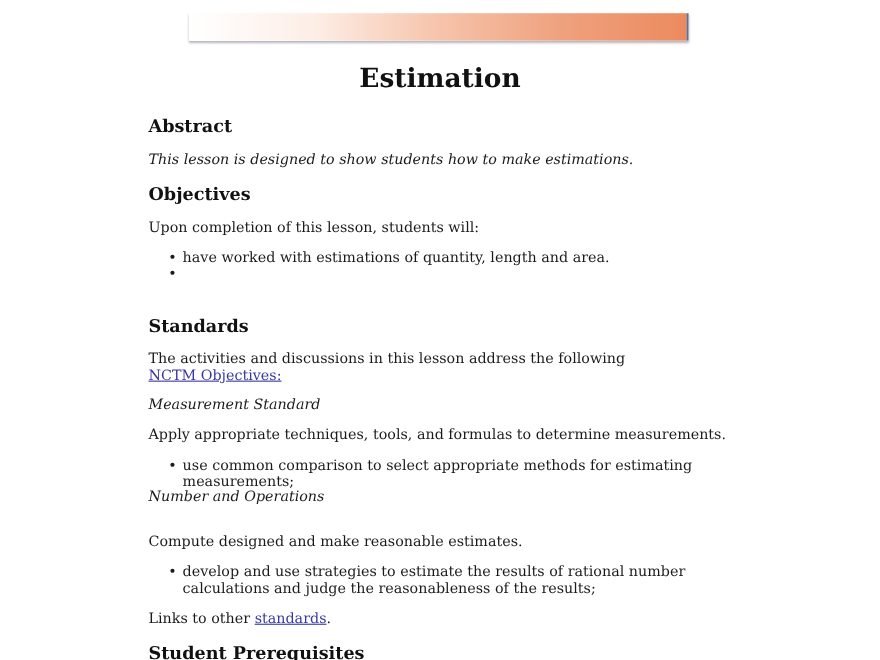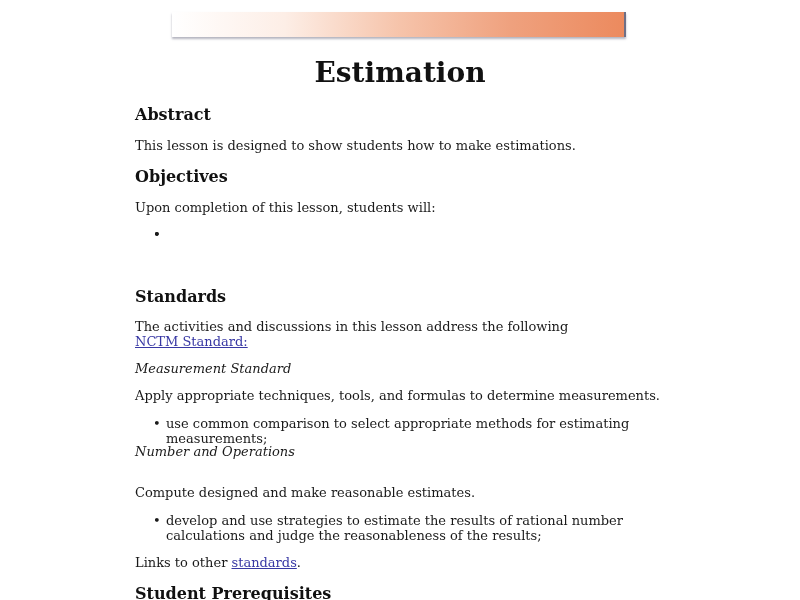--- a/index.html
+++ b/index.html
@@ -32,21 +32,21 @@
       top: 0;
       width: 520px;
     }
     h1 {
       position: absolute;
       left: 0;
       top: 56px;
       width: 530px;
       margin: 0;
       text-align: center;
-      font-size: 28px;
+      font-size: 24px;
       font-weight: bold;
       color: #111;
     }
     .abs { position: absolute; left: 0; margin: 0; white-space: nowrap; }
     h2 {
       font-size: 16px;
       font-weight: bold;
       color: #111;
     }
     p { font-size: 13px; line-height: 15px; }
@@ -74,37 +74,38 @@
   </style>
 </head>
 <body>
 
 <div class="banner"></div>
 
 <div class="content">
   <h1>Estimation</h1>
 
   <h2 class="abs" style="top:105px;">Abstract</h2>
-  <p class="abs" style="top:138px;">This lesson is designed to show students how to make estimations.</p>
+  <p class="abs" style="top:138px;font-style:italic;">This lesson is designed to show students how to make estimations.</p>
 
   <h2 class="abs" style="top:167px;">Objectives</h2>
   <p class="abs" style="top:200px;">Upon completion of this lesson, students will:</p>
 
   <ul class="abs" style="top:227px;">
     <li>
       <span class="bullet">•</span>
+      <span>have worked with estimations of quantity, length and area.</span>
     </li>
     <li style="width:480px;">
       <span class="bullet">•</span>
     </li>
   </ul>
 
   <h2 class="abs" style="top:287px;">Standards</h2>
   <p class="abs" style="top:319px; white-space:normal; width:480px;">
-    <span>The activities and discussions in this lesson address the following </span><a href="#">NCTM Standard:</a>
+    <span>The activities and discussions in this lesson address the following </span><a href="#">NCTM Objectives:</a>
   </p>
 
   <p class="abs" style="top:361px;"><em>Measurement Standard</em></p>
   <p class="abs" style="top:388px;">Apply appropriate techniques, tools, and formulas to determine measurements.</p>
 
   <ul class="abs" style="top:416px;">
     <li style="width:470px;">
       <span class="bullet">•</span>
       <span>use common comparison to select appropriate methods for estimating measurements;</span>
     </li>

